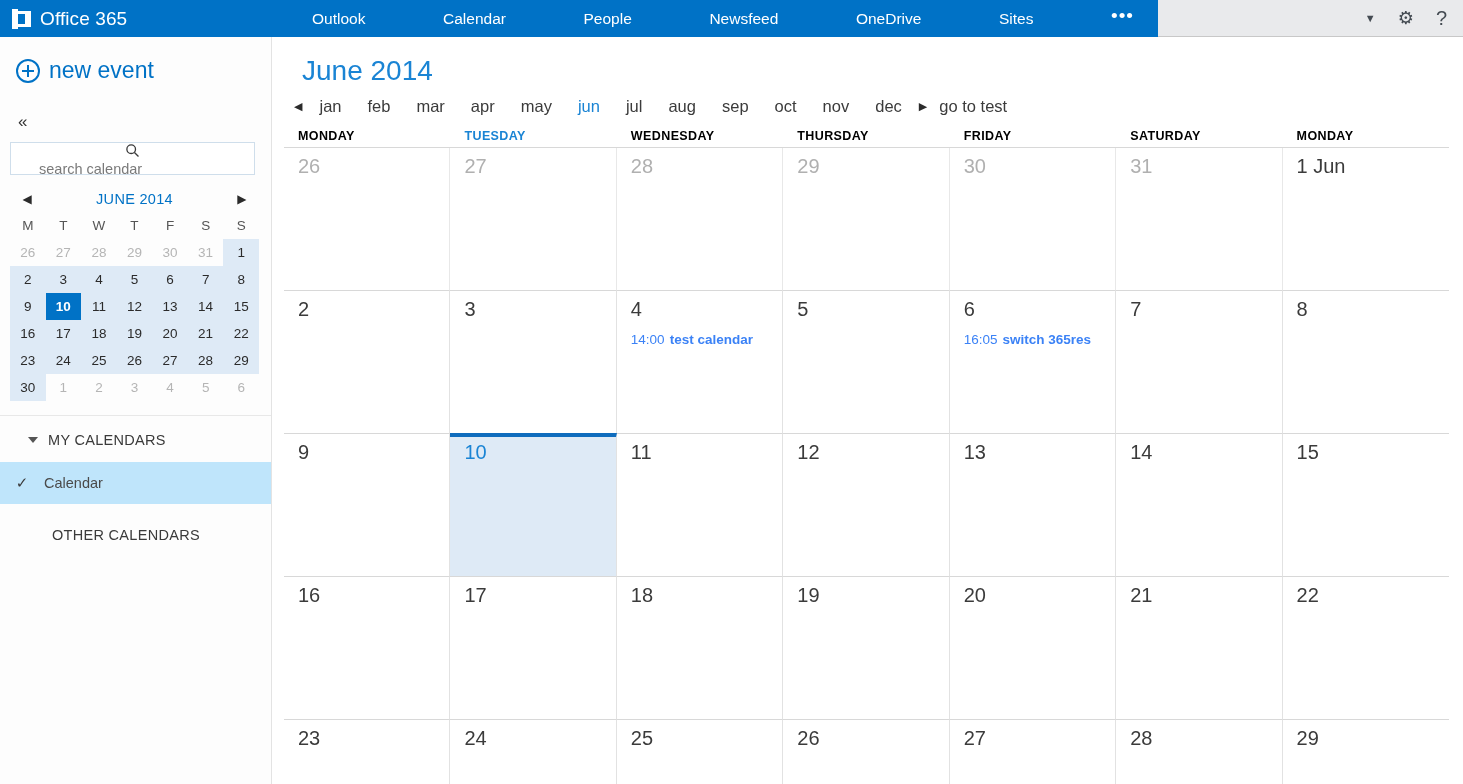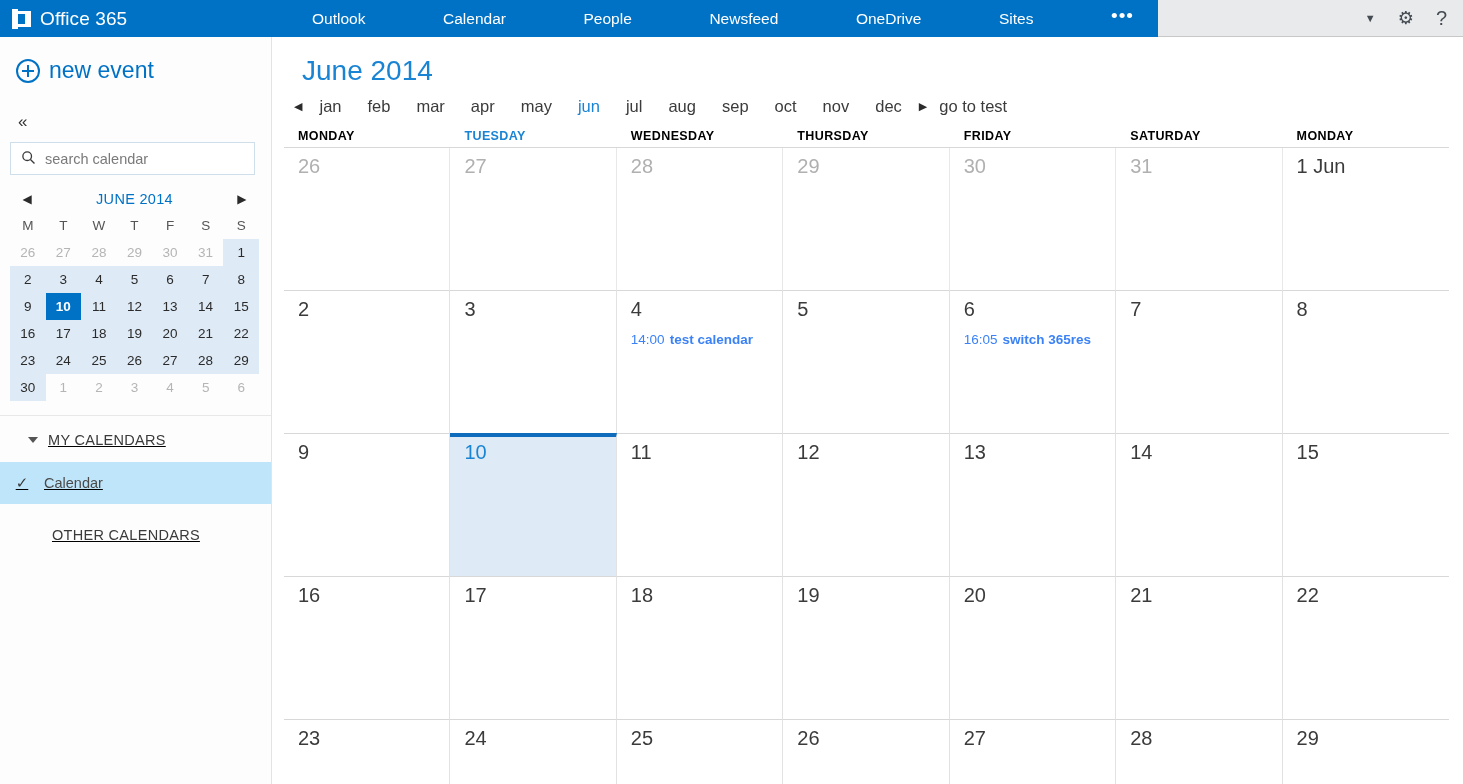--- a/index.html
+++ b/index.html
@@ -108,21 +108,21 @@
   #collapse-chevron {
     font-size: 17px; color: #333; cursor: pointer;
     letter-spacing: -2px;
   }
 
   #search-box {
     margin: 10px 16px 0 10px;
     height: 33px;
     border: 1px solid #cfdeeb;
     background: #ffffff;
-    display: flex; align-items: center;
+    display: flex; align-items: center; flex-direction: column;
   }
   #search-icon {
     width: 34px; flex: none; text-align: center;
     color: #3a3a3a; font-size: 14px;
   }
   #search-input {
     flex: 1; border: none; outline: none;
     font-family: "Liberation Sans", sans-serif;
     font-size: 14.5px; color: #444;
     background: transparent;
@@ -158,21 +158,21 @@
   }
   .mini-day.in-month { background: #deeaf6; }
   .mini-day.other { color: #b5b5b5; }
   .mini-day.today-cell { padding: 0; }
   .mini-day.today-cell .pill {
     background: #0072c6; color: #ffffff;
     display: block; padding: 6px 0;
     font-weight: 600;
   }
 
-  #cal-sections { margin-top: 14px; border-top: 1px solid #e8e8e8; text-decoration: underline; }
+  #cal-sections { margin-top: 14px; border-top: 1px solid #e8e8e8; }
   #my-cal-header {
     display: flex; align-items: center;
     padding: 16px 0 14px 28px; cursor: pointer;
   }
   #my-cal-caret {
     width: 0; height: 0; margin-right: 10px; flex: none;
     border-left: 5px solid transparent;
     border-right: 5px solid transparent;
     border-top: 6px solid #555;
   }

